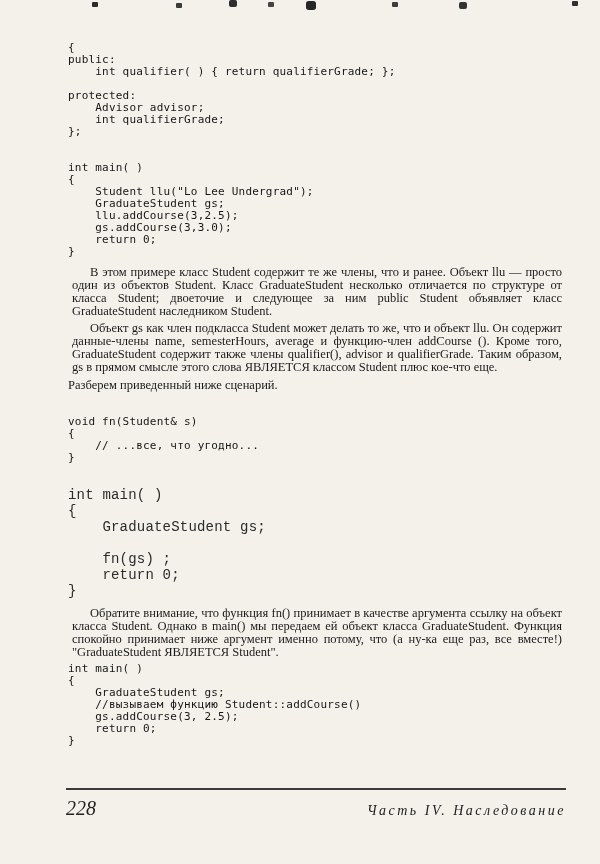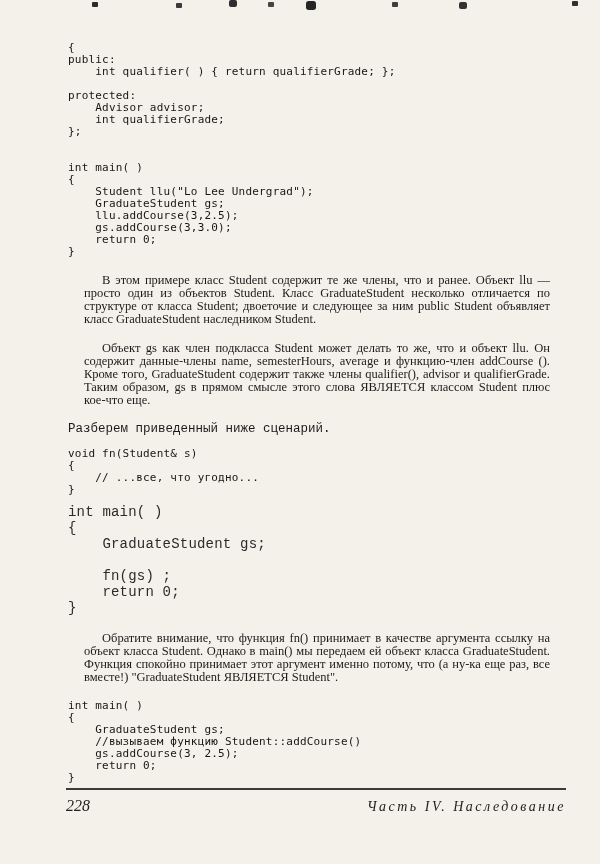--- a/index.html
+++ b/index.html
@@ -40,55 +40,54 @@
     font-family: "DejaVu Sans Mono", monospace;
     font-size: 11px;
     line-height: 12px;
     letter-spacing: 0.2px;
     color: #161616;
     margin: 0;
     white-space: pre;
   }
   pre.code.block-1 { margin-bottom: 24px; }
   pre.code.block-2 { margin-bottom: 8px; }
-  pre.code.block-3 { margin-bottom: 8px; }
+  pre.code.block-3 { margin-bottom: 23px; }
   pre.code.block-5 { margin-bottom: 0; }
   pre.code.big {
     font-family: "Liberation Mono", monospace;
     font-size: 14px;
     line-height: 16px;
     color: #2b2b2b;
     margin-bottom: 8px;
   }
   p.para {
     font-size: 12.5px;
     line-height: 13px;
-    margin: 16px;
+    margin: 4px;
     text-align: justify;
     text-indent: 18px;
   }
   p.para.no-indent {
     text-indent: 0;
-    margin: 5px 0 12px 0;
-    font-family: Liberation Mono, monospace;
+    margin: 5px 0 24px 0;
   }
   .footer {
     position: absolute;
     left: 66px;
     right: 34px;
     top: 788px;
     border-top: 2px solid #3b3b3b;
     padding-top: 7px;
     display: flex;
     justify-content: space-between;
     align-items: baseline;
   }
   .page-number {
     font-style: italic;
-    font-size: 16px;
+    font-size: 20px;
     color: #222;
   }
   .part-title {
     font-style: italic;
     font-size: 14px;
     letter-spacing: 2.5px;
     color: #222;
     font-family: "Liberation Serif", serif;
   }
 </style>
@@ -130,21 +129,21 @@
 }</pre>
 
   <pre class="code big">int main( )
 {
     GraduateStudent gs;
 
     fn(gs) ;
     return 0;
 }</pre>
 
-  <p class="para">Обратите внимание, что функция fn() принимает в качестве аргумента ссылку на объект класса Student. Однако в main() мы передаем ей объект класса GraduateStudent. Функция спокойно принимает этот аргумент именно потому, что (а ну-ка еще раз, все вместе!) "GraduateStudent ЯВЛЯЕТСЯ Student".</p>
+  <p class="para">Обратите внимание, что функция fn() принимает в качестве аргумента ссылку на объект класса Student. Однако в main() мы передаем ей объект класса GraduateStudent. Функция спокойно принимает ниже аргумент именно потому, что (а ну-ка еще раз, все вместе!) "GraduateStudent ЯВЛЯЕТСЯ Student".</p>
 
 
   <pre class="code block-5">int main( )
 {
     GraduateStudent gs;
     //вызываем функцию Student::addCourse()
     gs.addCourse(3, 2.5);
     return 0;
 }</pre>
 

